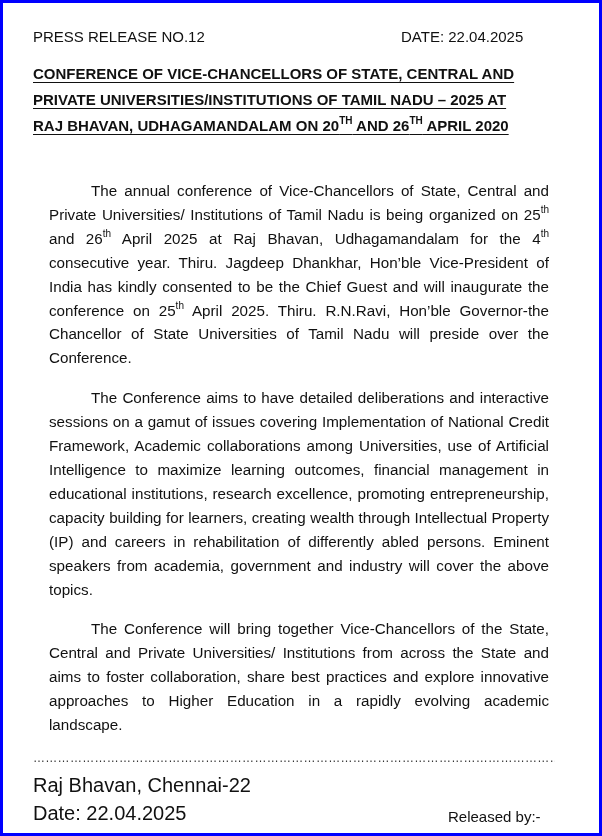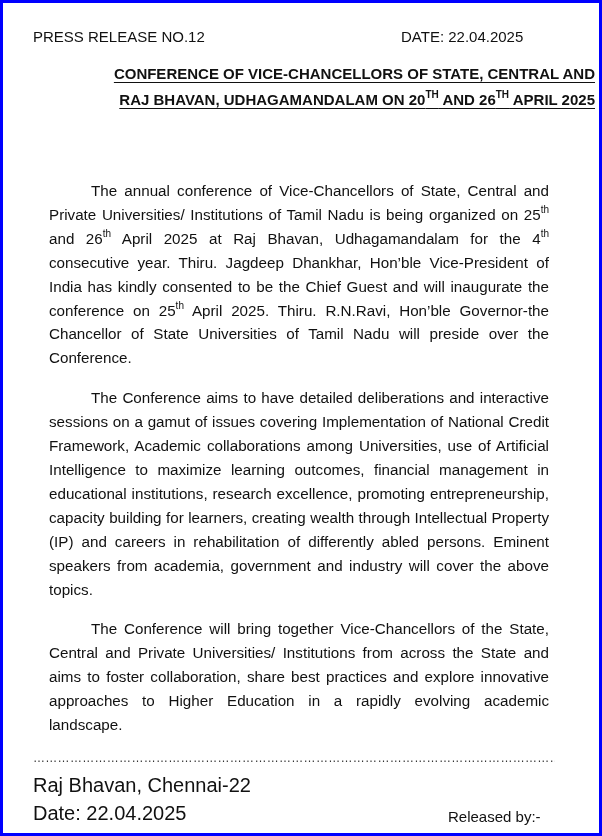--- a/index.html
+++ b/index.html
@@ -12,21 +12,21 @@
     background: #ffffff;
     font-family: "Liberation Sans", sans-serif;
     color: #111111;
     text-decoration: underline;
   }
   .hdr { position: absolute; top: 25px; left: 30px; right: 40px; height: 20px; font-size: 15px; }
   .hdr .l { position: absolute; left: 0; top: 0; }
   .hdr .r { position: absolute; left: 368px; top: 0; }
   .title {
     position: absolute; top: 58px; left: 30px; width: 562px;
-    text-align: right; font-weight: bold; font-size: 15px;
+    text-align: left; font-weight: bold; font-size: 15px;
     line-height: 26px; text-decoration: underline; text-underline-offset: 3px;
   }
   .title sup, .body sup { font-size: 10px; vertical-align: 7px; line-height: 0; }
   .body {
     position: absolute; top: 160px; left: 30px; width: 532px;
     font-size: 15.2px; line-height: 23.9px; text-align: justify;
   }
   .body p { margin: 16px; text-indent: 42px; }
   .dots { position: absolute; top: 748px; left: 30px; width: 522px; font-size: 12px; letter-spacing: 0.3px; white-space: nowrap; overflow: hidden; color: #333; }
   .footer { position: absolute; left: 30px; font-size: 20px; }
@@ -36,21 +36,22 @@
 <body>
 
 <div class="frame">
   <div class="hdr">
     <span class="l">PRESS RELEASE NO.12</span>
     <span class="r">DATE: 22.04.2025</span>
   </div>
 
   <div class="title">
     <div>CONFERENCE OF VICE-CHANCELLORS OF STATE, CENTRAL AND</div>
-    <div><span>RAJ BHAVAN, UDHAGAMANDALAM ON 20</span><sup>TH</sup><span> AND 26</span><sup>TH</sup><span> APRIL 2025</span></div>
+    <div>PRIVATE UNIVERSITIES/INSTITUTIONS OF TAMIL NADU – 2025 AT</div>
+    <div><span>RAJ BHAVAN, UDHAGAMANDALAM ON 20</span><sup>TH</sup><span> AND 26</span><sup>TH</sup><span> APRIL 2020</span></div>
   </div>
 
   <div class="body">
     <p><span>The annual conference of Vice-Chancellors of State, Central and Private Universities/ Institutions of Tamil Nadu is being organized on 25</span><sup>th</sup><span> and 26</span><sup>th</sup><span> April 2025 at Raj Bhavan, Udhagamandalam for the 4</span><sup>th</sup><span> consecutive year. Thiru. Jagdeep Dhankhar, Hon’ble Vice-President of India has kindly consented to be the Chief Guest and will inaugurate the conference on 25</span><sup>th</sup><span> April 2025. Thiru. R.N.Ravi, Hon’ble Governor-the Chancellor of State Universities of Tamil Nadu will preside over the Conference.</span></p>
     <p>The Conference aims to have detailed deliberations and interactive sessions on a gamut of issues covering Implementation of National Credit Framework, Academic collaborations among Universities, use of Artificial Intelligence to maximize learning outcomes, financial management in educational institutions, research excellence, promoting entrepreneurship, capacity building for learners, creating wealth through Intellectual Property (IP) and careers in rehabilitation of differently abled persons. Eminent speakers from academia, government and industry will cover the above topics.</p>
     <p>The Conference will bring together Vice-Chancellors of the State, Central and Private Universities/ Institutions from across the State and aims to foster collaboration, share best practices and explore innovative approaches to Higher Education in a rapidly evolving academic landscape.</p>
   </div>
 
   <div class="dots">…………………………………………………………………………………………………………………………………………………………………………………………………………………………………………………………………</div>
 

